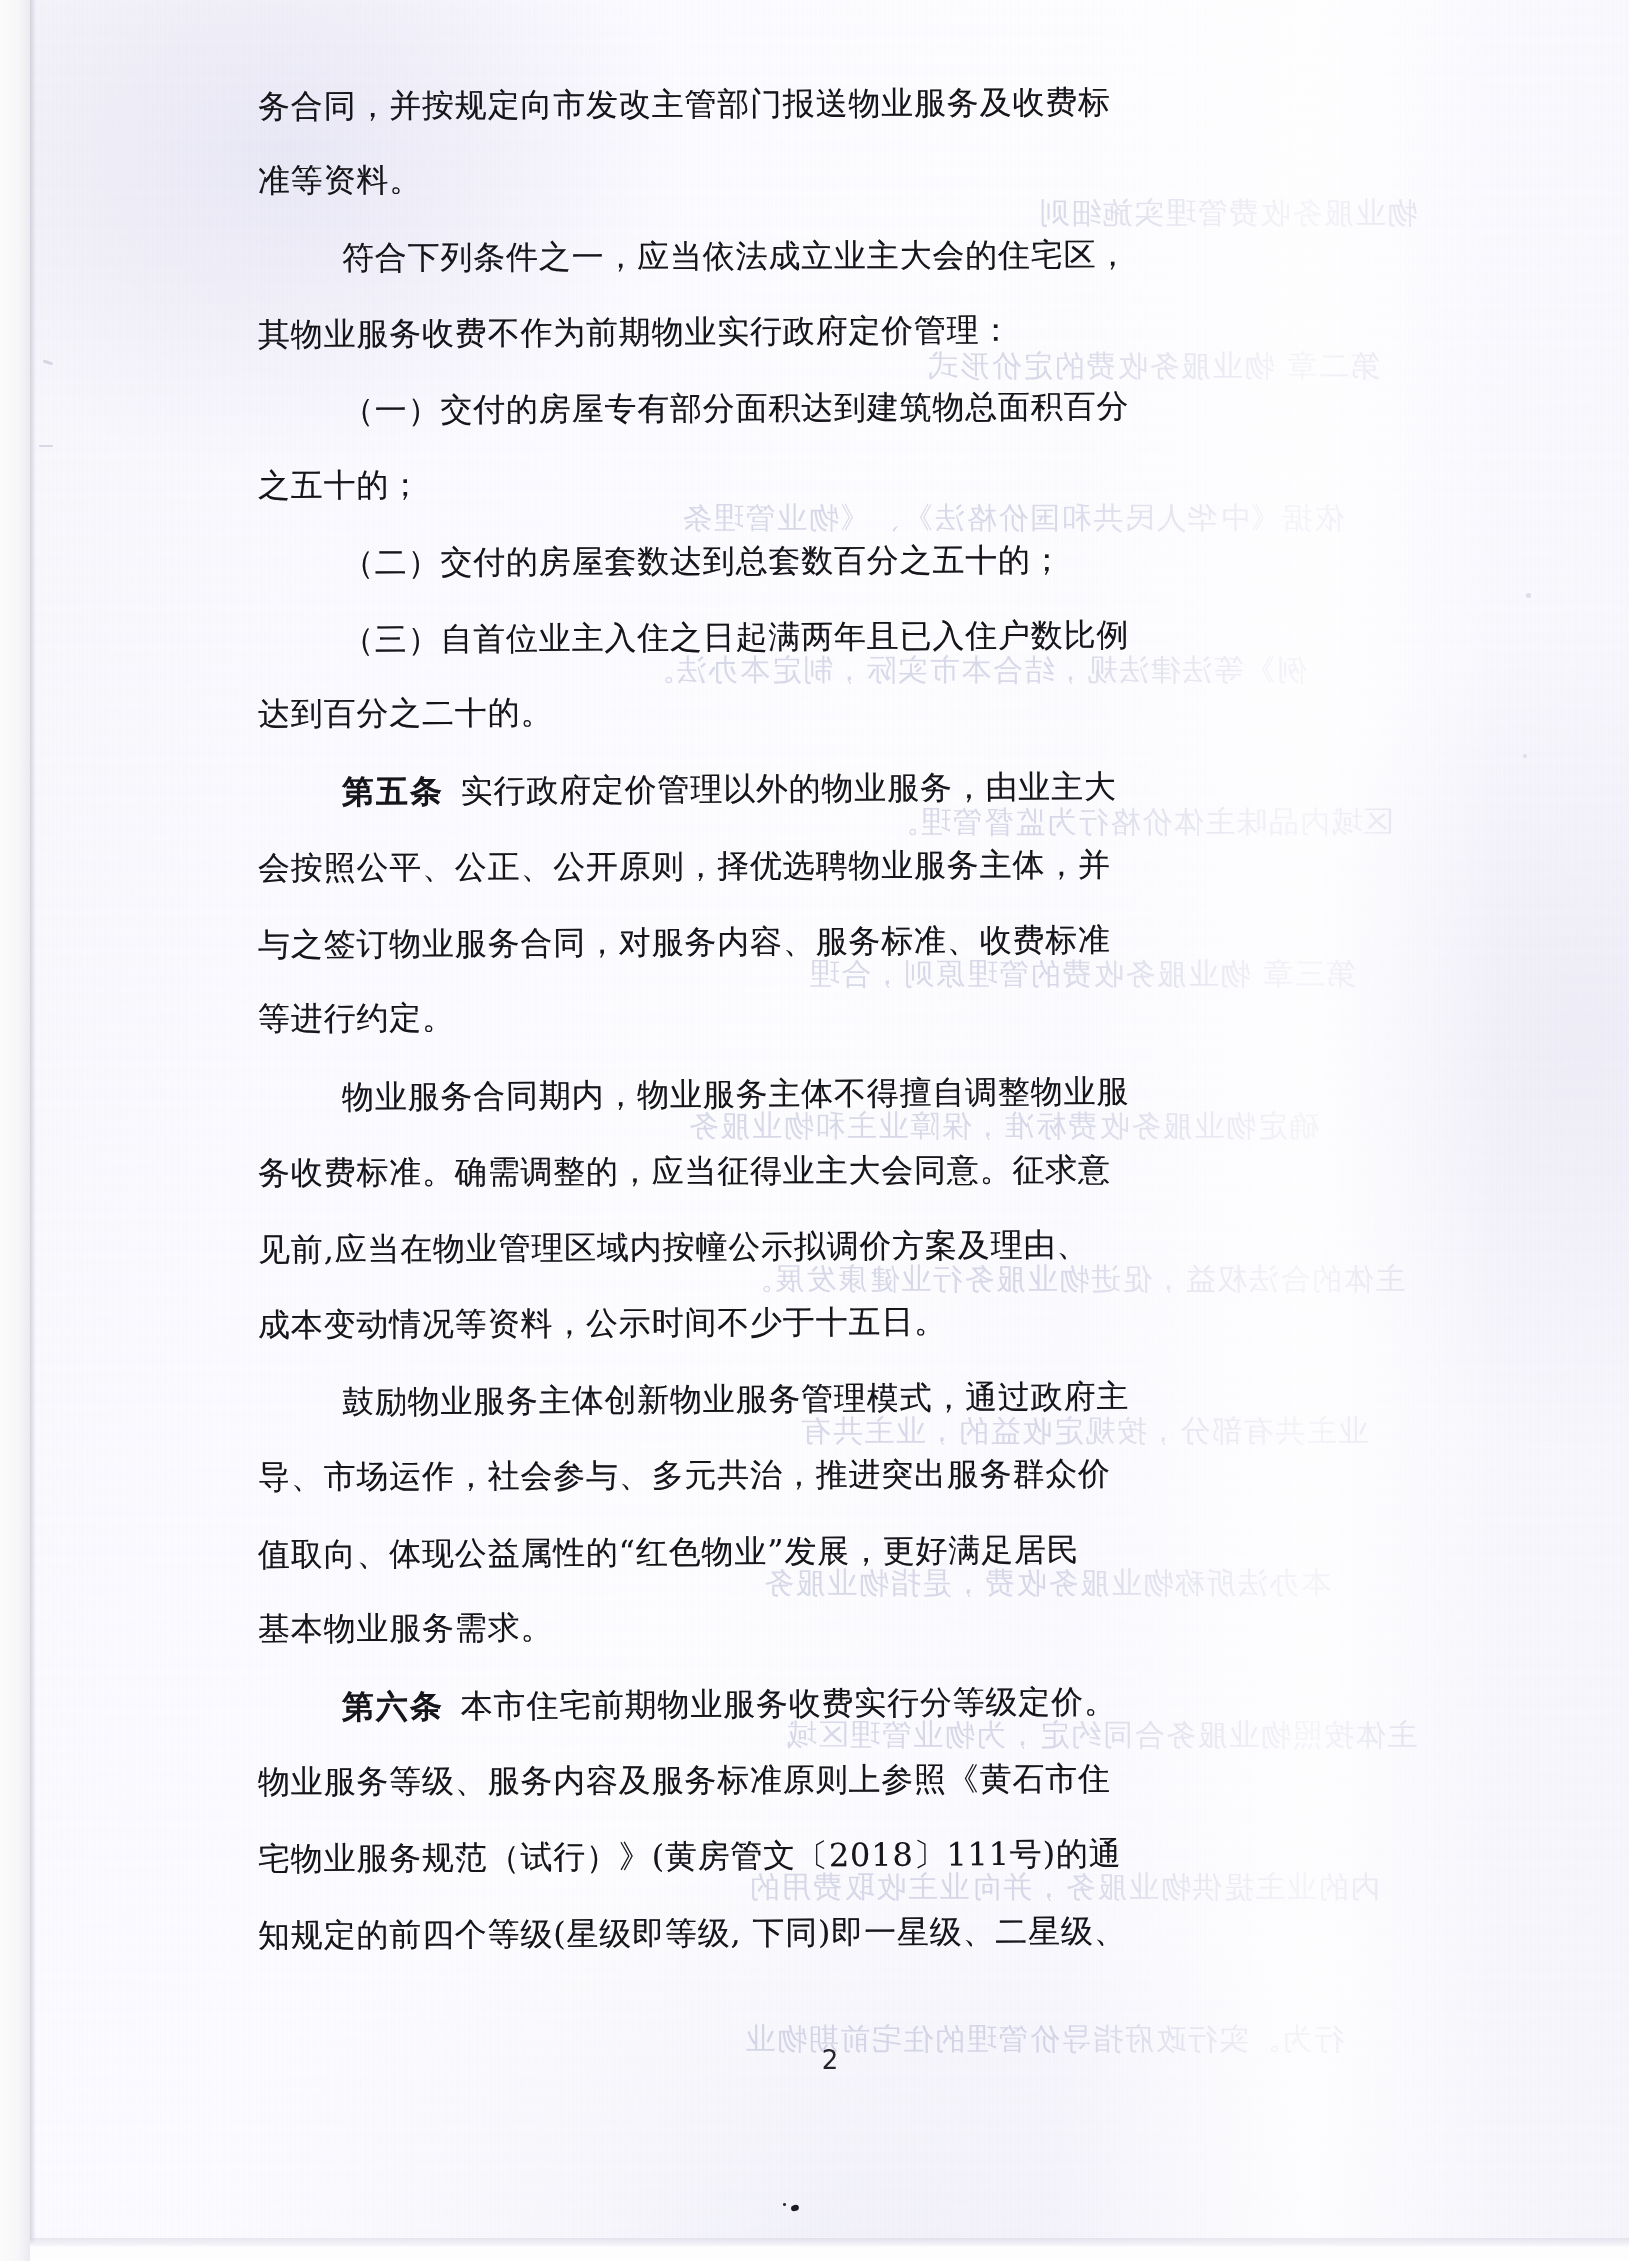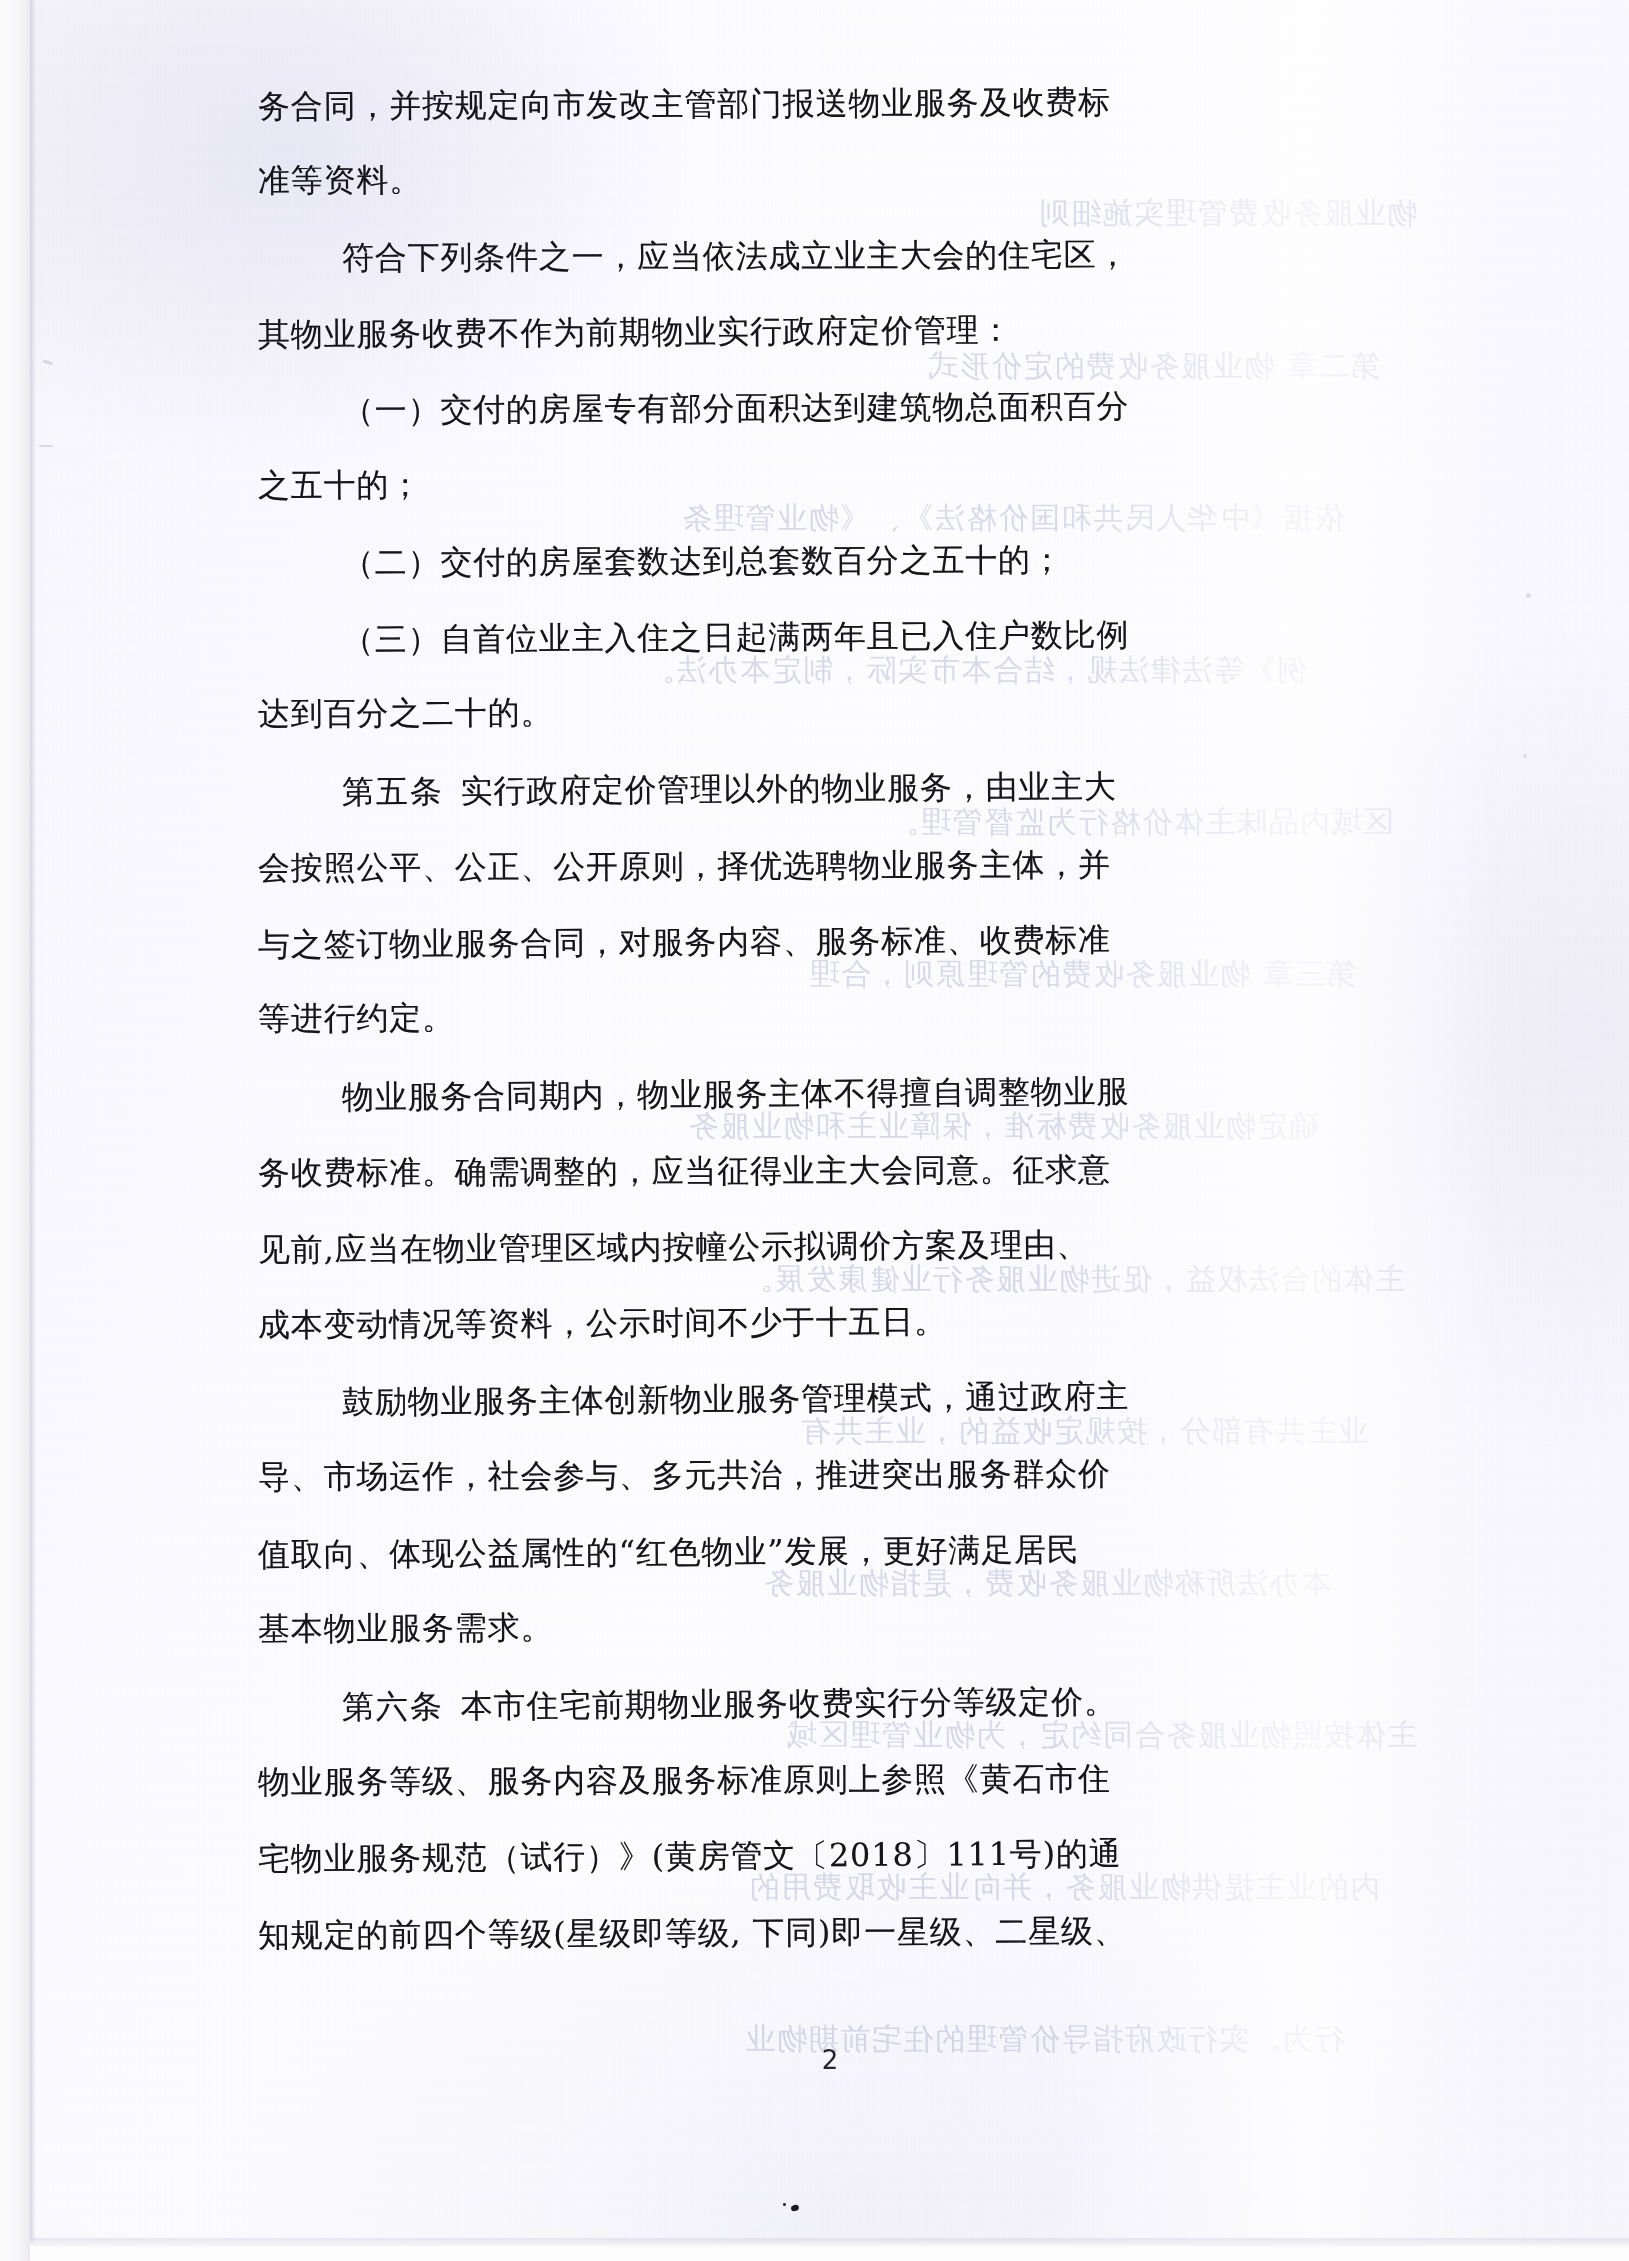--- a/index.html
+++ b/index.html
@@ -42,21 +42,21 @@
       opacity:.215;filter:blur(0.7px);pointer-events:none;
       transform:scaleX(-1);transform-origin:center;}
   .bleed-line{position:absolute;white-space:nowrap;color:#5a5f9a;
       font-family:"DejaVu Serif",serif;font-size:30px;letter-spacing:1.6px;}
 
   
   #text-body{position:absolute;left:228px;top:0;width:1154px;height:2248px;}
   .ln{position:absolute;white-space:nowrap;color:#16161a;
       font-family:"DejaVu Serif",serif;font-size:32px;letter-spacing:0.8px;
       text-shadow:0 0 0.5px rgba(22,22,26,.42);}
-  .ln .bold{font-weight:normal;letter-spacing:1.9px;}
+  .ln .bold{font-weight:bold;letter-spacing:1.9px;}
   .ln .gap{display:inline-block;width:17px;}
 
   
   .sk1{transform:rotate(-0.30deg);}
   .sk2{transform:rotate(-0.42deg);}
   .sk3{transform:rotate(-0.22deg);}
   .sk4{transform:rotate(-0.36deg);}
 
   
   #page-number{position:absolute;left:0;top:2045px;width:1600px;text-align:center;

